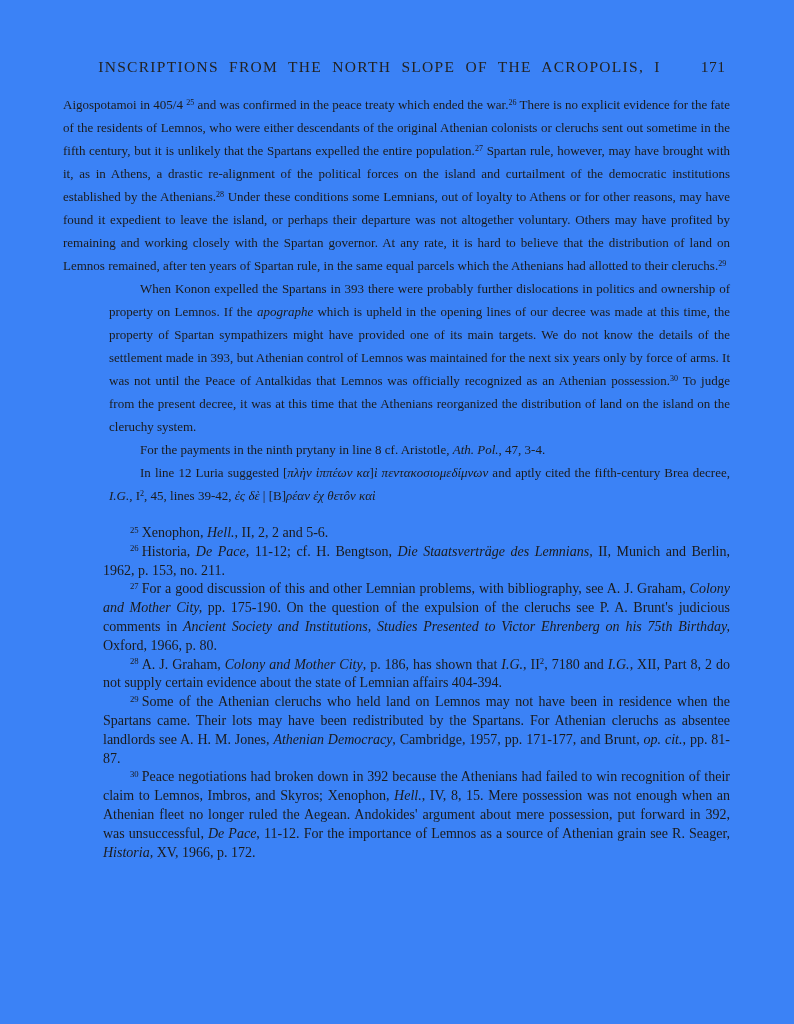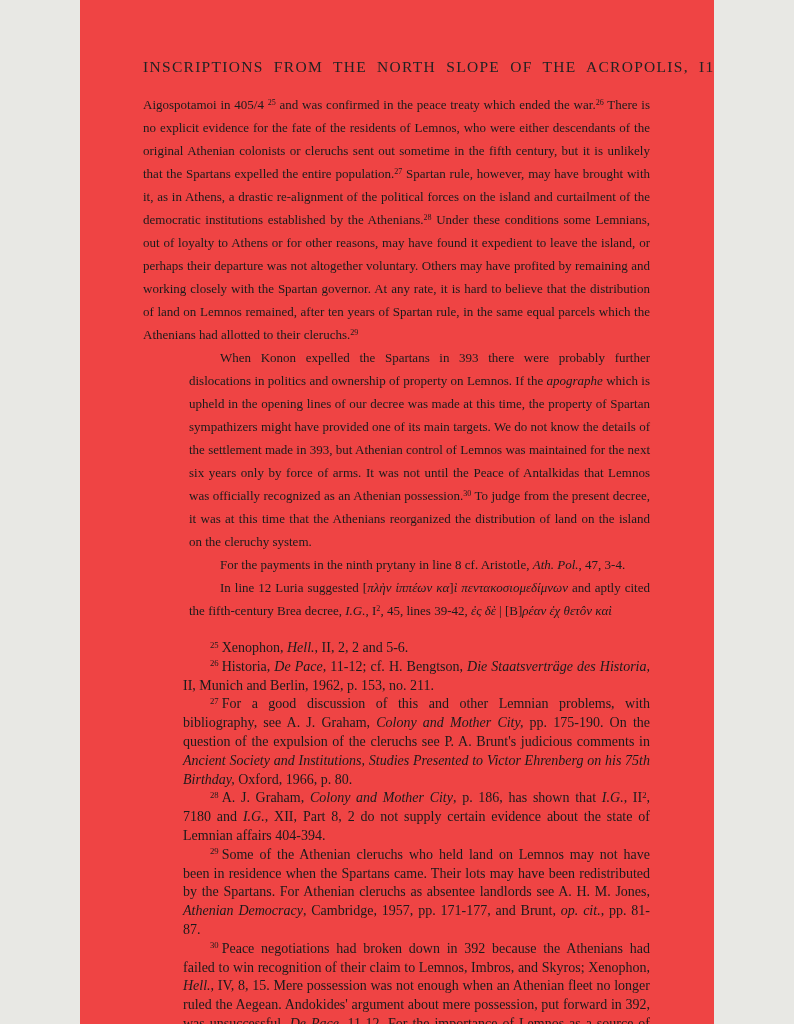--- a/index.html
+++ b/index.html
@@ -2,24 +2,24 @@
 <html><head>
 <meta charset="utf-8">
 <style>
   html, body {
     margin: 0;
     padding: 0;
     background: #e8e8e4;
   }
   .page {
     position: relative;
-    width: 634px;
+    width: 794px;
     height: 1024px;
     margin: 0 auto;
-    background: #ef4444;
+    background: #3b82f6;
     box-sizing: border-box;
     padding: 58px 64px 32px 63px;
     color: #1b1b1b;
     font-family: "Liberation Serif", "DejaVu Serif", serif;
     overflow: hidden;
   }
   .running-head {
     display: flex;
     align-items: baseline;
     margin-bottom: 17px;
@@ -85,19 +85,19 @@
 
   <div class="body-text">
       <p class="noindent"><span class="run">Aigospotamoi in 405/4 </span><sup class="run-sup">25</sup><span class="run"> and was confirmed in the peace treaty which ended the war.</span><sup class="run-sup">26</sup><span class="run"> There is no explicit evidence for the fate of the residents of Lemnos, who were either descendants of the original Athenian colonists or cleruchs sent out sometime in the fifth century, but it is unlikely that the Spartans expelled the entire population.</span><sup class="run-sup">27</sup><span class="run"> Spartan rule, however, may have brought with it, as in Athens, a drastic re-alignment of the political forces on the island and curtailment of the democratic institutions established by the Athenians.</span><sup class="run-sup">28</sup><span class="run"> Under these conditions some Lemnians, out of loyalty to Athens or for other reasons, may have found it expedient to leave the island, or perhaps their departure was not altogether voluntary. Others may have profited by remaining and working closely with the Spartan governor. At any rate, it is hard to believe that the distribution of land on Lemnos remained, after ten years of Spartan rule, in the same equal parcels which the Athenians had allotted to their cleruchs.</span><sup class="run-sup">29</sup></p>
       <p class="indent"><span class="run">When Konon expelled the Spartans in 393 there were probably further dislocations in politics and ownership of property on Lemnos. If the </span><span class="run-i">apographe</span><span class="run"> which is upheld in the opening lines of our decree was made at this time, the property of Spartan sympathizers might have provided one of its main targets. We do not know the details of the settlement made in 393, but Athenian control of Lemnos was maintained for the next six years only by force of arms. It was not until the Peace of Antalkidas that Lemnos was officially recognized as an Athenian possession.</span><sup class="run-sup">30</sup><span class="run"> To judge from the present decree, it was at this time that the Athenians reorganized the distribution of land on the island on the cleruchy system.</span></p>
       <p class="indent"><span class="run">For the payments in the ninth prytany in line 8 cf. Aristotle, </span><span class="run-i">Ath. Pol.</span><span class="run">, 47, 3-4.</span></p>
       <p class="indent"><span class="run">In line 12 Luria suggested [</span><span class="run-g">πλὴν ἱππέων κα</span><span class="run">]</span><span class="run-g">ὶ πεντακοσιομεδίμνων</span><span class="run"> and aptly cited the fifth-century Brea decree, </span><span class="run-i">I.G.</span><span class="run">, I</span><sup class="run-sup">2</sup><span class="run">, 45, lines 39-42, </span><span class="run-g">ἐς δὲ</span><span class="run"> | [Β]</span><span class="run-g">ρέαν ἐχ θετôν καὶ</span></p>
     </div>
 
   <div class="footnotes">
       <p><sup class="fn-marker">25</sup><span class="run">Xenophon, </span><span class="run-i">Hell.</span><span class="run">, II, 2, 2 and 5-6.</span></p>
-      <p><sup class="fn-marker">26</sup><span class="run">Historia, </span><span class="run-i">De Pace</span><span class="run">, 11-12; cf. H. Bengtson, </span><span class="run-i">Die Staatsverträge des Historia,</span><span class="run"> II, Munich and Berlin, 1962, p. 153, no. 211.</span></p>
+      <p><sup class="fn-marker">26</sup><span class="run">Historia, </span><span class="run-i">De Pace</span><span class="run">, 11-12; cf. H. Bengtson, </span><span class="run-i">Die Staatsverträge des Lemnians,</span><span class="run"> II, Munich and Berlin, 1962, p. 153, no. 211.</span></p>
       <p><sup class="fn-marker">27</sup><span class="run">For a good discussion of this and other Lemnian problems, with bibliography, see A. J. Graham, </span><span class="run-i">Colony and Mother City,</span><span class="run"> pp. 175-190. On the question of the expulsion of the cleruchs see P. A. Brunt's judicious comments in </span><span class="run-i">Ancient Society and Institutions, Studies Presented to Victor Ehrenberg on his 75th Birthday,</span><span class="run"> Oxford, 1966, p. 80.</span></p>
       <p><sup class="fn-marker">28</sup><span class="run">A. J. Graham, </span><span class="run-i">Colony and Mother City</span><span class="run">, p. 186, has shown that </span><span class="run-i">I.G.</span><span class="run">, II</span><sup class="run-sup">2</sup><span class="run">, 7180 and </span><span class="run-i">I.G.</span><span class="run">, XII, Part 8, 2 do not supply certain evidence about the state of Lemnian affairs 404-394.</span></p>
       <p><sup class="fn-marker">29</sup><span class="run">Some of the Athenian cleruchs who held land on Lemnos may not have been in residence when the Spartans came. Their lots may have been redistributed by the Spartans. For Athenian cleruchs as absentee landlords see A. H. M. Jones, </span><span class="run-i">Athenian Democracy</span><span class="run">, Cambridge, 1957, pp. 171-177, and Brunt, </span><span class="run-i">op. cit.</span><span class="run">, pp. 81-87.</span></p>
       <p><sup class="fn-marker">30</sup><span class="run">Peace negotiations had broken down in 392 because the Athenians had failed to win recognition of their claim to Lemnos, Imbros, and Skyros; Xenophon, </span><span class="run-i">Hell.</span><span class="run">, IV, 8, 15. Mere possession was not enough when an Athenian fleet no longer ruled the Aegean. Andokides' argument about mere possession, put forward in 392, was unsuccessful, </span><span class="run-i">De Pace</span><span class="run">, 11-12. For the importance of Lemnos as a source of Athenian grain see R. Seager, </span><span class="run-i">Historia,</span><span class="run"> XV, 1966, p. 172.</span></p>
     </div>
 </div>
 
 </body></html>

